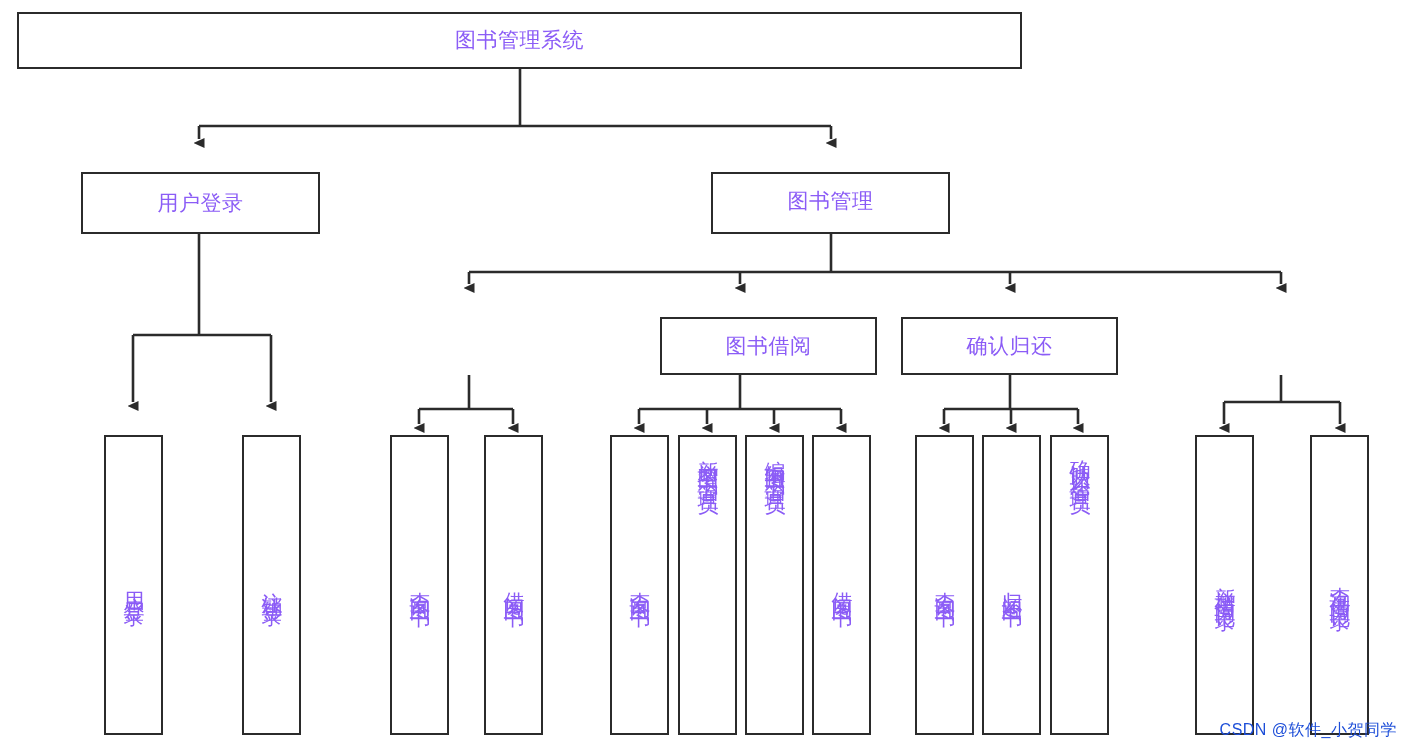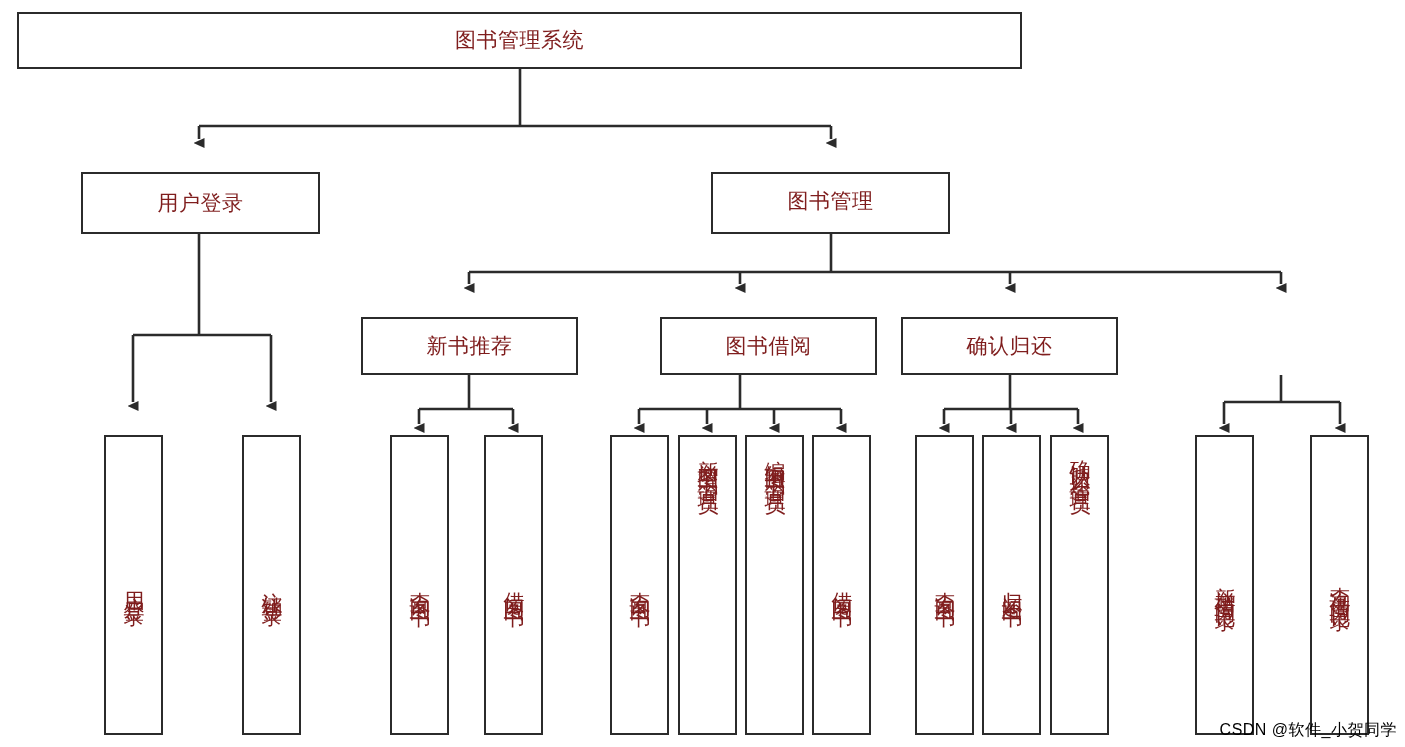--- a/index.html
+++ b/index.html
@@ -30,21 +30,21 @@
     position: absolute;
     box-sizing: border-box;
     background: #ffffff;
     border: 2.5px solid #2b2b2b;
     display: flex;
     align-items: center;
     justify-content: center;
     overflow: hidden;
   }
   .node-label {
-    color: #7f1d1d;
+    color: #8b5cf6;
     font-size: 21px;
     line-height: 1.18;
     letter-spacing: 0.5px;
     white-space: nowrap;
   }
   .node-box.vertical {
     align-items: flex-start;
     justify-content: center;
     padding-top: 6px;
   }
@@ -56,21 +56,21 @@
     white-space: nowrap;
   }
   .node-box.vertical.centered {
     align-items: center;
     padding-top: 0;
   }
   .watermark {
     position: absolute;
     right: 8px;
     bottom: 6px;
-    color: #000000;
+    color: #1d4ed8;
     font-size: 16px;
     letter-spacing: 0.5px;
     white-space: nowrap;
     user-select: none;
   }
 </style>
 </head>
 <body>
 
 <div id="diagram-root">
@@ -129,23 +129,20 @@
     <span class="node-label">图书管理系统</span>
   </div>
 
   <div class="node-box" style="left:81px; top:172px; width:239px; height:62px;">
     <span class="node-label">用户登录</span>
   </div>
   <div class="node-box" style="left:711px; top:172px; width:239px; height:62px;font-family:Liberation Mono, monospace;">
     <span class="node-label">图书管理</span>
   </div>
 
-  <div class="node-box" style="left:361px; top:317px; width:217px; height:58px;">
-    <span class="node-label">新书推荐</span>
-  </div>
   <div class="node-box" style="left:660px; top:317px; width:217px; height:58px;">
     <span class="node-label">图书借阅</span>
   </div>
   <div class="node-box" style="left:901px; top:317px; width:217px; height:58px;">
     <span class="node-label">确认归还</span>
   </div>
 
   <div class="node-box vertical centered" style="left:104px; top:435px; width:59px; height:300px;">
     <span class="node-label">用户登录</span>
   </div>

